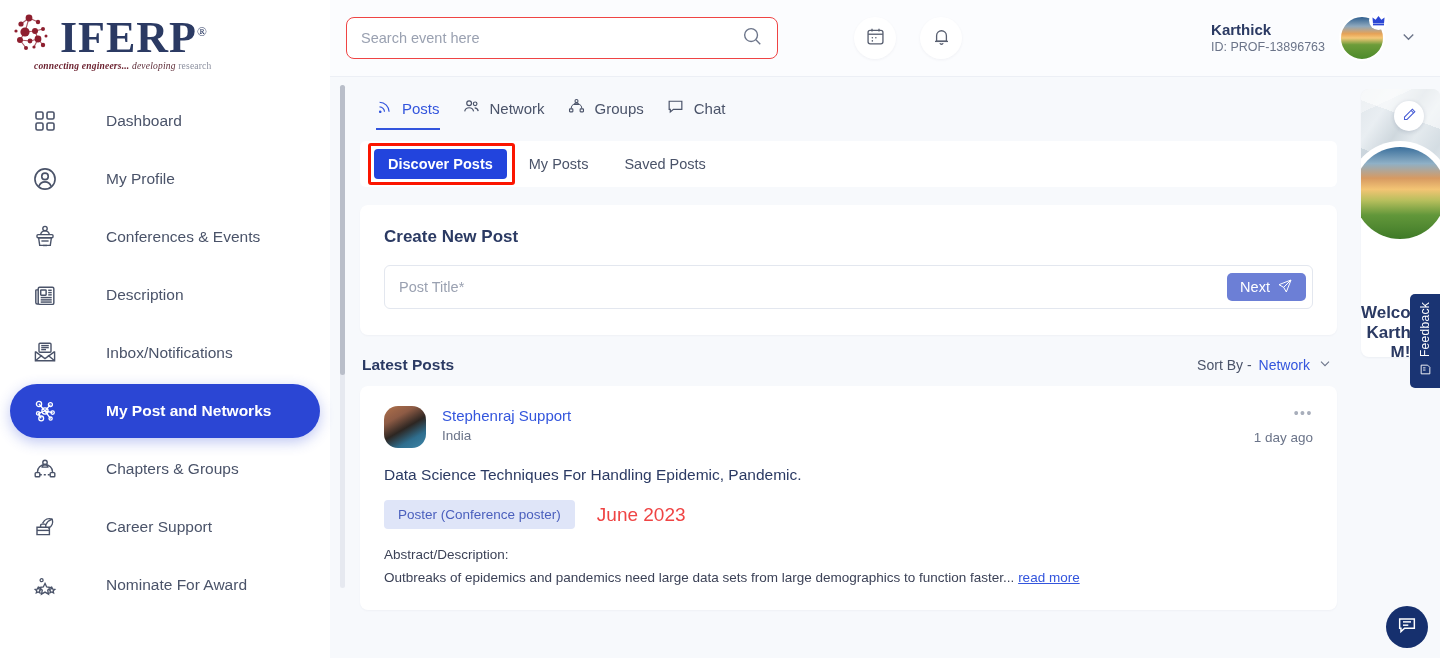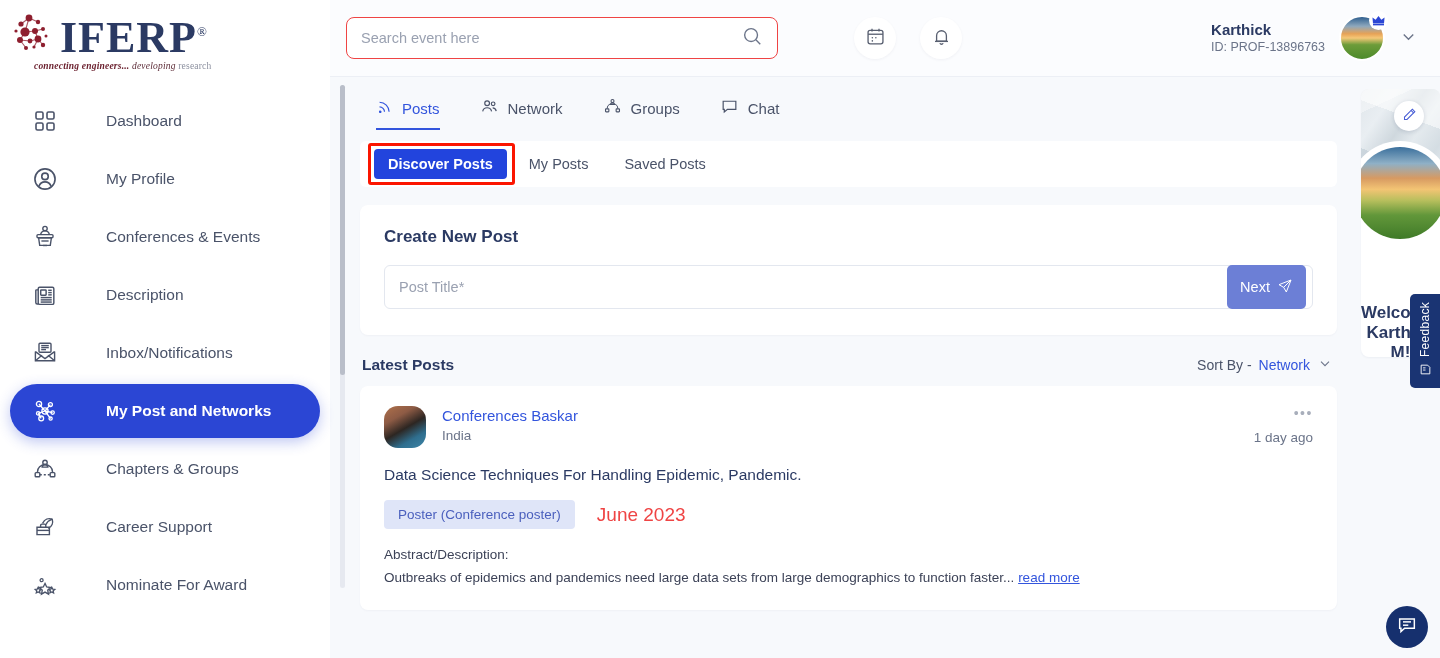--- a/index.html
+++ b/index.html
@@ -106,21 +106,21 @@
     position: absolute; left: 10px; top: 8px; width: 5px; bottom: 70px;
     background: #e6e9f0; border-radius: 3px;
   }
   .scroll-thumb {
     position: absolute; left: 10px; top: 8px; width: 5px; height: 290px;
     background: #b9bec9; border-radius: 3px;
   }
   .center-col { width: 1080px; padding: 0 16px 0 16px; }
   .right-col { flex: 1; padding-left: 8px; }
 
-  .tabs-row { display: flex; align-items: center; gap: 40px; padding: 20px 16px 0 16px; }
+  .tabs-row { display: flex; align-items: center; gap: 22px; padding: 20px 16px 0 16px; }
   .tab {
     display: flex; align-items: center; gap: 9px;
     font-size: 15px; color: #4a5369; padding-bottom: 10px;
     cursor: pointer; border-bottom: 2px solid transparent;
   }
   .tab.active { color: #3355dd; border-bottom-color: #3355dd; font-weight: 400; }
 
   .subtabs-bar {
     background: #fff; border-radius: 6px; margin-top: 10px;
     height: 46px; display: flex; align-items: center; padding: 0 14px; gap: 8px;
@@ -154,21 +154,21 @@
     flex: 1; height: 44px; border: 1px solid #e3e7ef; border-radius: 6px;
     background: #fff; display: flex; align-items: center; padding: 0 6px 0 14px;
   }
   .title-box input {
     flex: 1; border: none; outline: none; font-size: 14.5px; color: #4a5369;
     background: transparent; font-family: "Liberation Sans", sans-serif;
   }
   .title-box input::placeholder { color: #9aa1b1; }
   .next-btn {
     background: #6c7fd6; color: #fff; border: none; border-radius: 5px;
-    height: 44px; padding: 0 13px; font-size: 14.5px; cursor: pointer;
+    height: 28px; padding: 0 13px; font-size: 14.5px; cursor: pointer;
     display: flex; align-items: center; gap: 7px;
     font-family: "Liberation Sans", sans-serif;
   }
 
   .latest-row {
     display: flex; align-items: center; margin-top: 20px; padding: 0 4px 0 2px;
   }
   .latest-title { font-size: 15.5px; font-weight: 700; color: #2b3a63; }
   .sort-by { margin-left: auto; display: flex; align-items: center; gap: 7px; font-size: 14px; color: #4a5369; cursor: pointer; }
   .sort-by b { color: #3355dd; font-weight: 400; }
@@ -588,21 +588,21 @@
                 <polyline points="6,10 12,16 18,10"></polyline>
               </svg>
             </span>
           </div>
         </div>
 
         <div class="card post-card">
           <div class="post-head">
             <div class="post-avatar"></div>
             <div class="post-meta">
-              <div class="post-author">Conferences Baskar</div>
+              <div class="post-author">Stephenraj Support</div>
               <div class="post-country">India</div>
             </div>
             <div class="post-right">
               <div class="dots">•••</div>
               <div class="post-time">1 day ago</div>
             </div>
           </div>
           <div class="post-title">Data Science Techniques For Handling Epidemic, Pandemic.</div>
           <div class="post-tags">
             <span class="tag-chip">Poster (Conference poster)</span>

